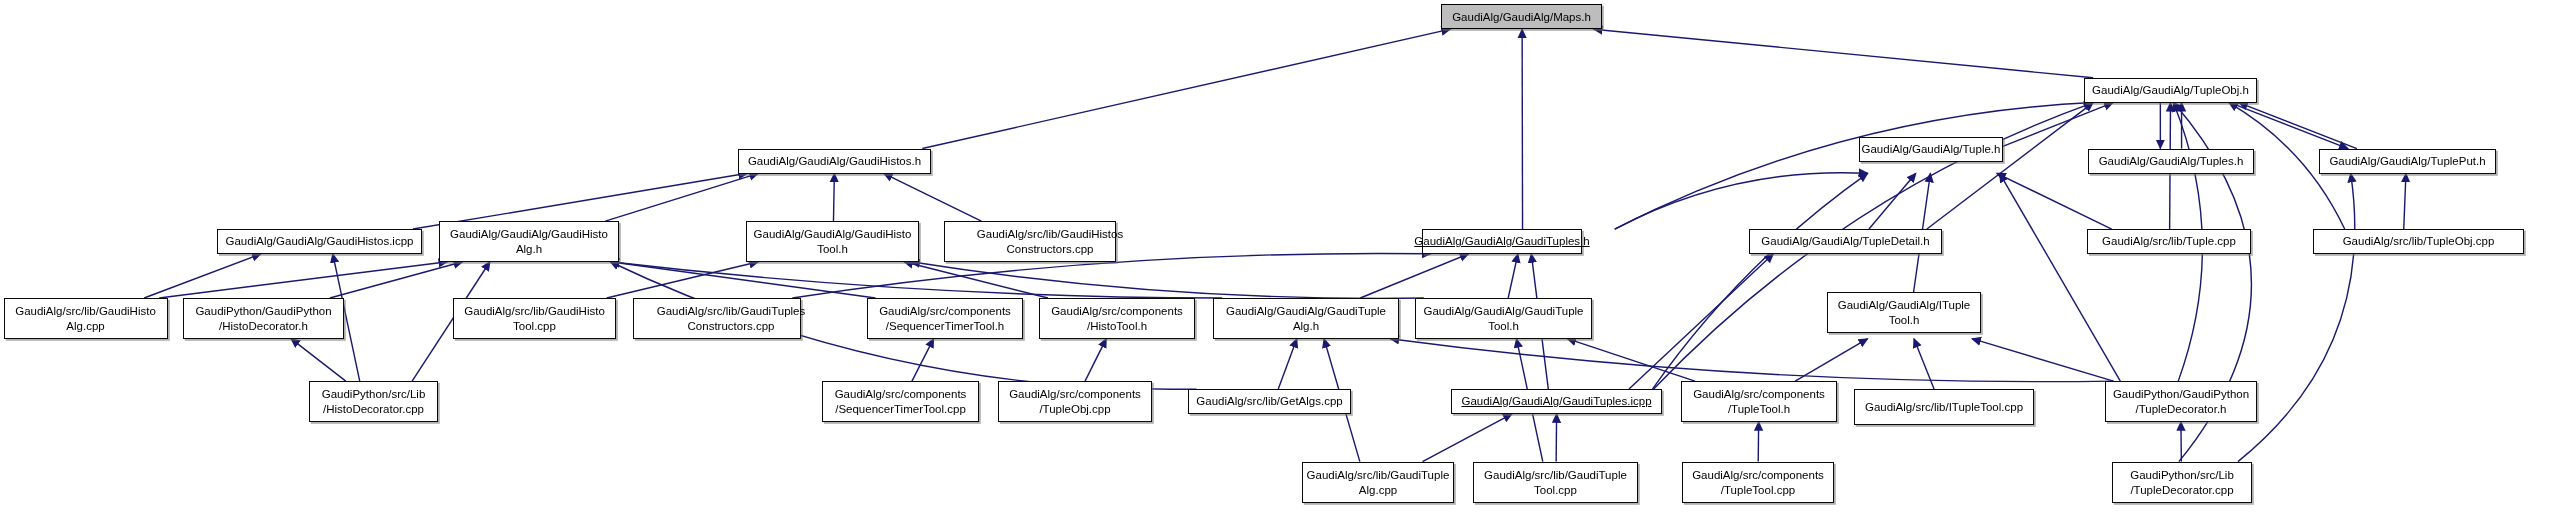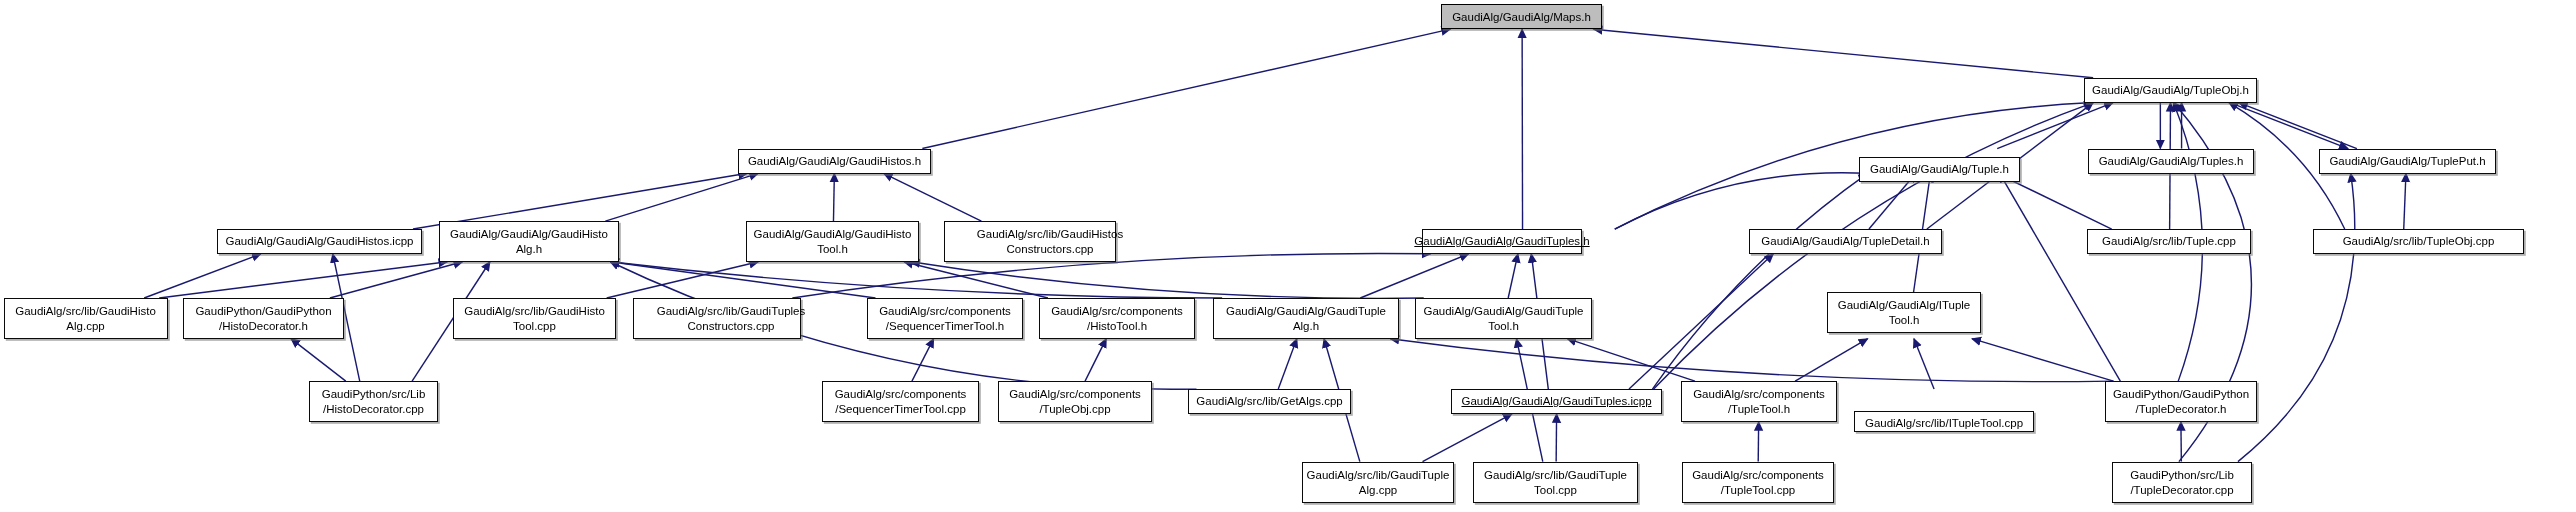--- a/index.html
+++ b/index.html
@@ -97,21 +97,21 @@
   <div id="nodes">
       <div class="node hl" style="left: 1441px; top: 4.4px; width: 161px; height: 25px;">
         <span>GaudiAlg/GaudiAlg/Maps.h</span>
       </div>
       <div class="node" style="left: 2084px; top: 78px; width: 173px; height: 25px;">
         <span>GaudiAlg/GaudiAlg/TupleObj.h</span>
       </div>
       <div class="node" style="left: 738px; top: 149px; width: 193px; height: 25px;">
         <span>GaudiAlg/GaudiAlg/GaudiHistos.h</span>
       </div>
-      <div class="node" style="left: 1859px; top: 157px; width: 161px; height: 25px;">
+      <div class="node" style="left: 1859px; top: 137px; width: 144px; height: 25px;">
         <span>GaudiAlg/GaudiAlg/Tuple.h</span>
       </div>
       <div class="node" style="left: 2088px; top: 149px; width: 166px; height: 25px;">
         <span>GaudiAlg/GaudiAlg/Tuples.h</span>
       </div>
       <div class="node" style="left: 2319px; top: 149px; width: 177px; height: 25px;">
         <span>GaudiAlg/GaudiAlg/TuplePut.h</span>
       </div>
       <div class="node" style="left: 217px; top: 229px; width: 205px; height: 25px;">
         <span>GaudiAlg/GaudiAlg/GaudiHistos.icpp</span>
@@ -191,21 +191,21 @@
       <div class="node" style="left: 1188px; top: 389px; width: 163px; height: 25px;">
         <span>GaudiAlg/src/lib/GetAlgs.cpp</span>
       </div>
       <div class="node" style="left: 1451px; top: 389px; width: 211px; height: 25px; text-decoration: underline;">
         <span>GaudiAlg/GaudiAlg/GaudiTuples.icpp</span>
       </div>
       <div class="node" style="left: 1681px; top: 381px; width: 156px; height: 41px;">
         <span>GaudiAlg/src/components</span>
         <span>/TupleTool.h</span>
       </div>
-      <div class="node" style="left: 1854px; top: 411px; width: 180px; height: 21px; justify-content: flex-end;">
+      <div class="node" style="left: 1854px; top: 389px; width: 180px; height: 36px;">
         <span>GaudiAlg/src/lib/ITupleTool.cpp</span>
       </div>
       <div class="node" style="left: 2105px; top: 381px; width: 152px; height: 41px;">
         <span>GaudiPython/GaudiPython</span>
         <span>/TupleDecorator.h</span>
       </div>
       <div class="node" style="left: 1302px; top: 462px; width: 152px; height: 41px;">
         <span>GaudiAlg/src/lib/GaudiTuple</span>
         <span>Alg.cpp</span>
       </div>

